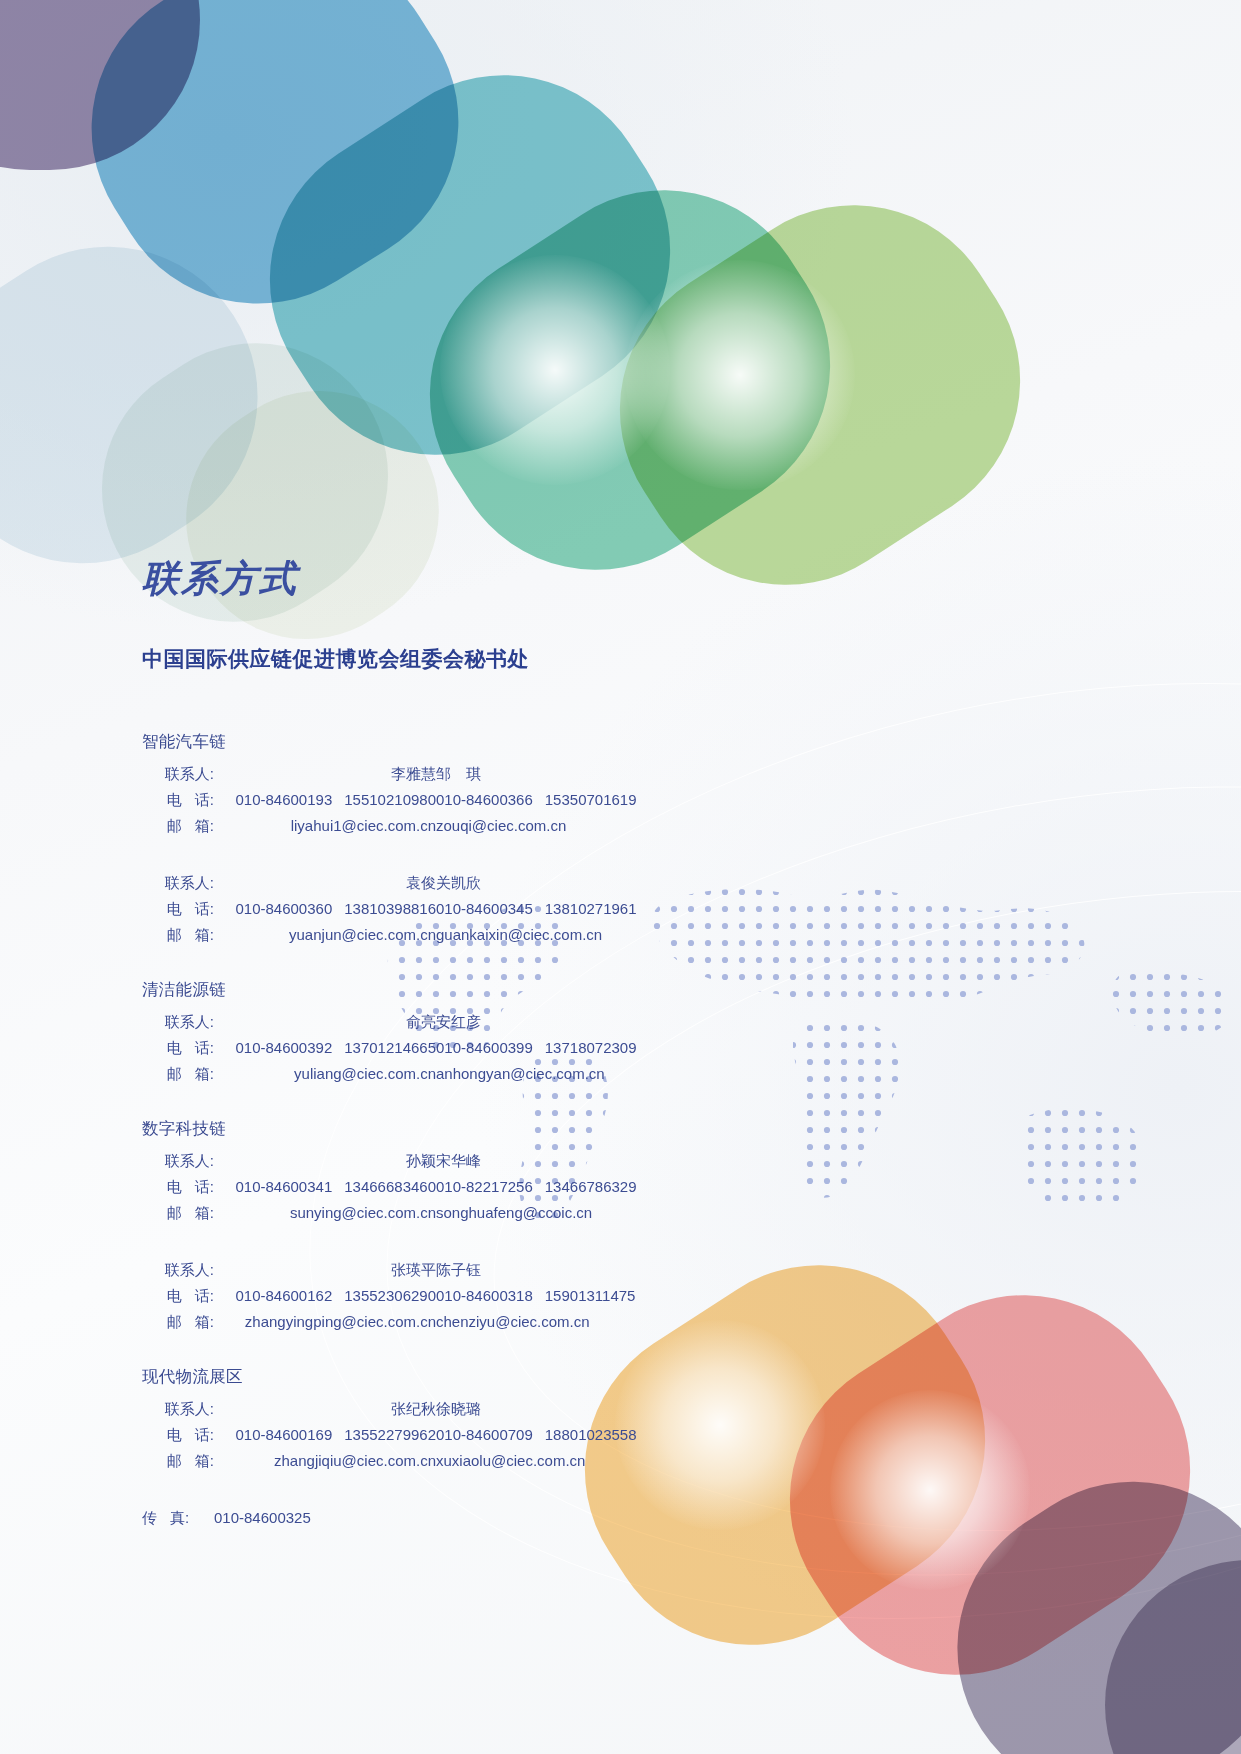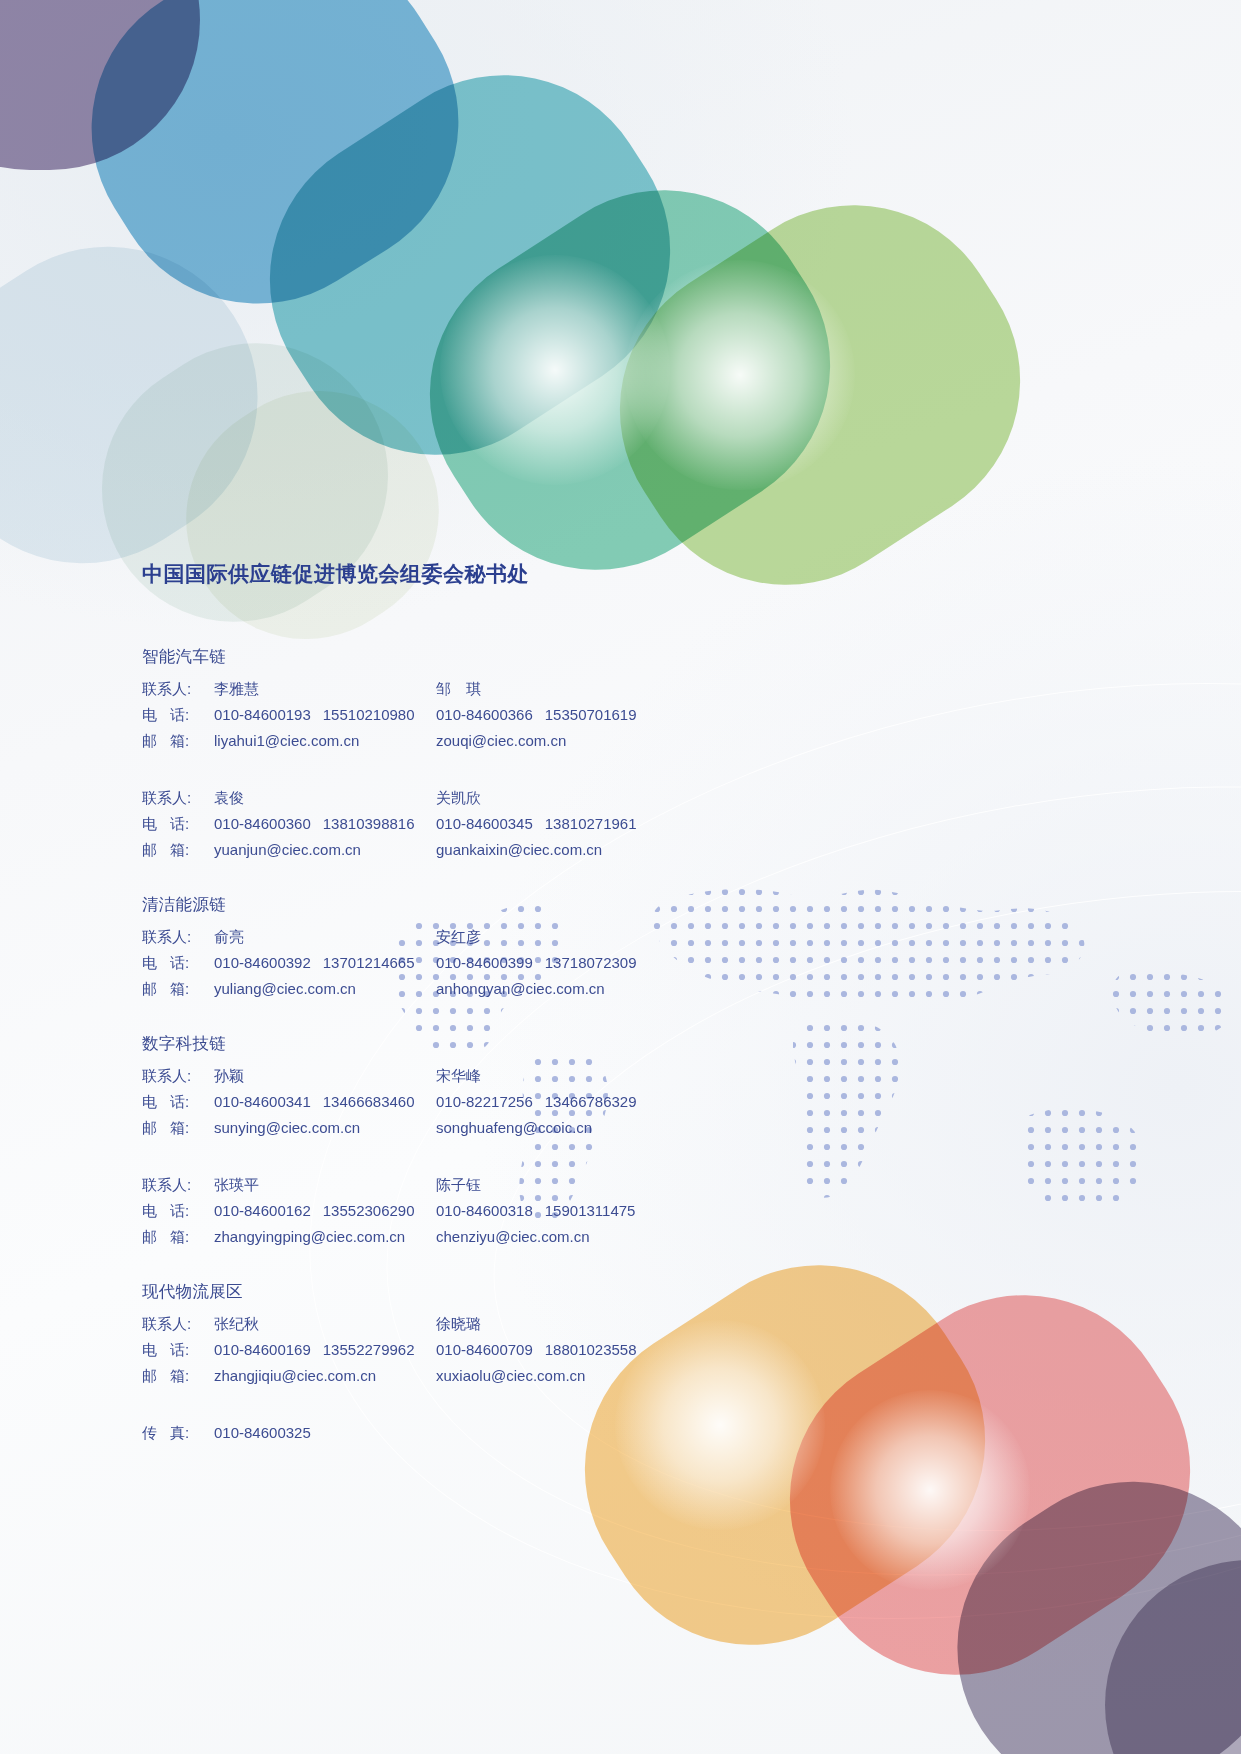--- a/index.html
+++ b/index.html
@@ -180,20 +180,21 @@
     color: #3a4a90;
     margin-bottom: 8px;
     letter-spacing: 0.3px;
   }
   .row {
     display: flex;
     font-size: 15px;
     color: #3c4c92;
     line-height: 26px;
     white-space: nowrap;
+    text-align: right;
   }
   .row .lbl {
     width: 72px;
     flex: 0 0 72px;
     color: #3c4c92;
   }
   .col1 {
     width: 222px;
     flex: 0 0 222px;
   }
@@ -269,20 +270,21 @@
     <div class="cap cap-g"></div>
     <div class="cap cap-h"></div>
     <div class="cap cap-i"></div>
 
     <div class="glow glow-3"></div>
     <div class="glow glow-4"></div>
   </div>
 
   <div class="content">
 
+    <h1 class="section-title">联系方式</h1>
 
     <h2 class="org-title">中国国际供应链促进博览会组委会秘书处</h2>
 
     <div class="chain-block">
       <div class="chain-name">智能汽车链</div>
       <div class="row">
         <div class="lbl">联系人:</div>
         <div class="col1">李雅慧</div>
         <div class="col2">邹　琪</div>
       </div>

